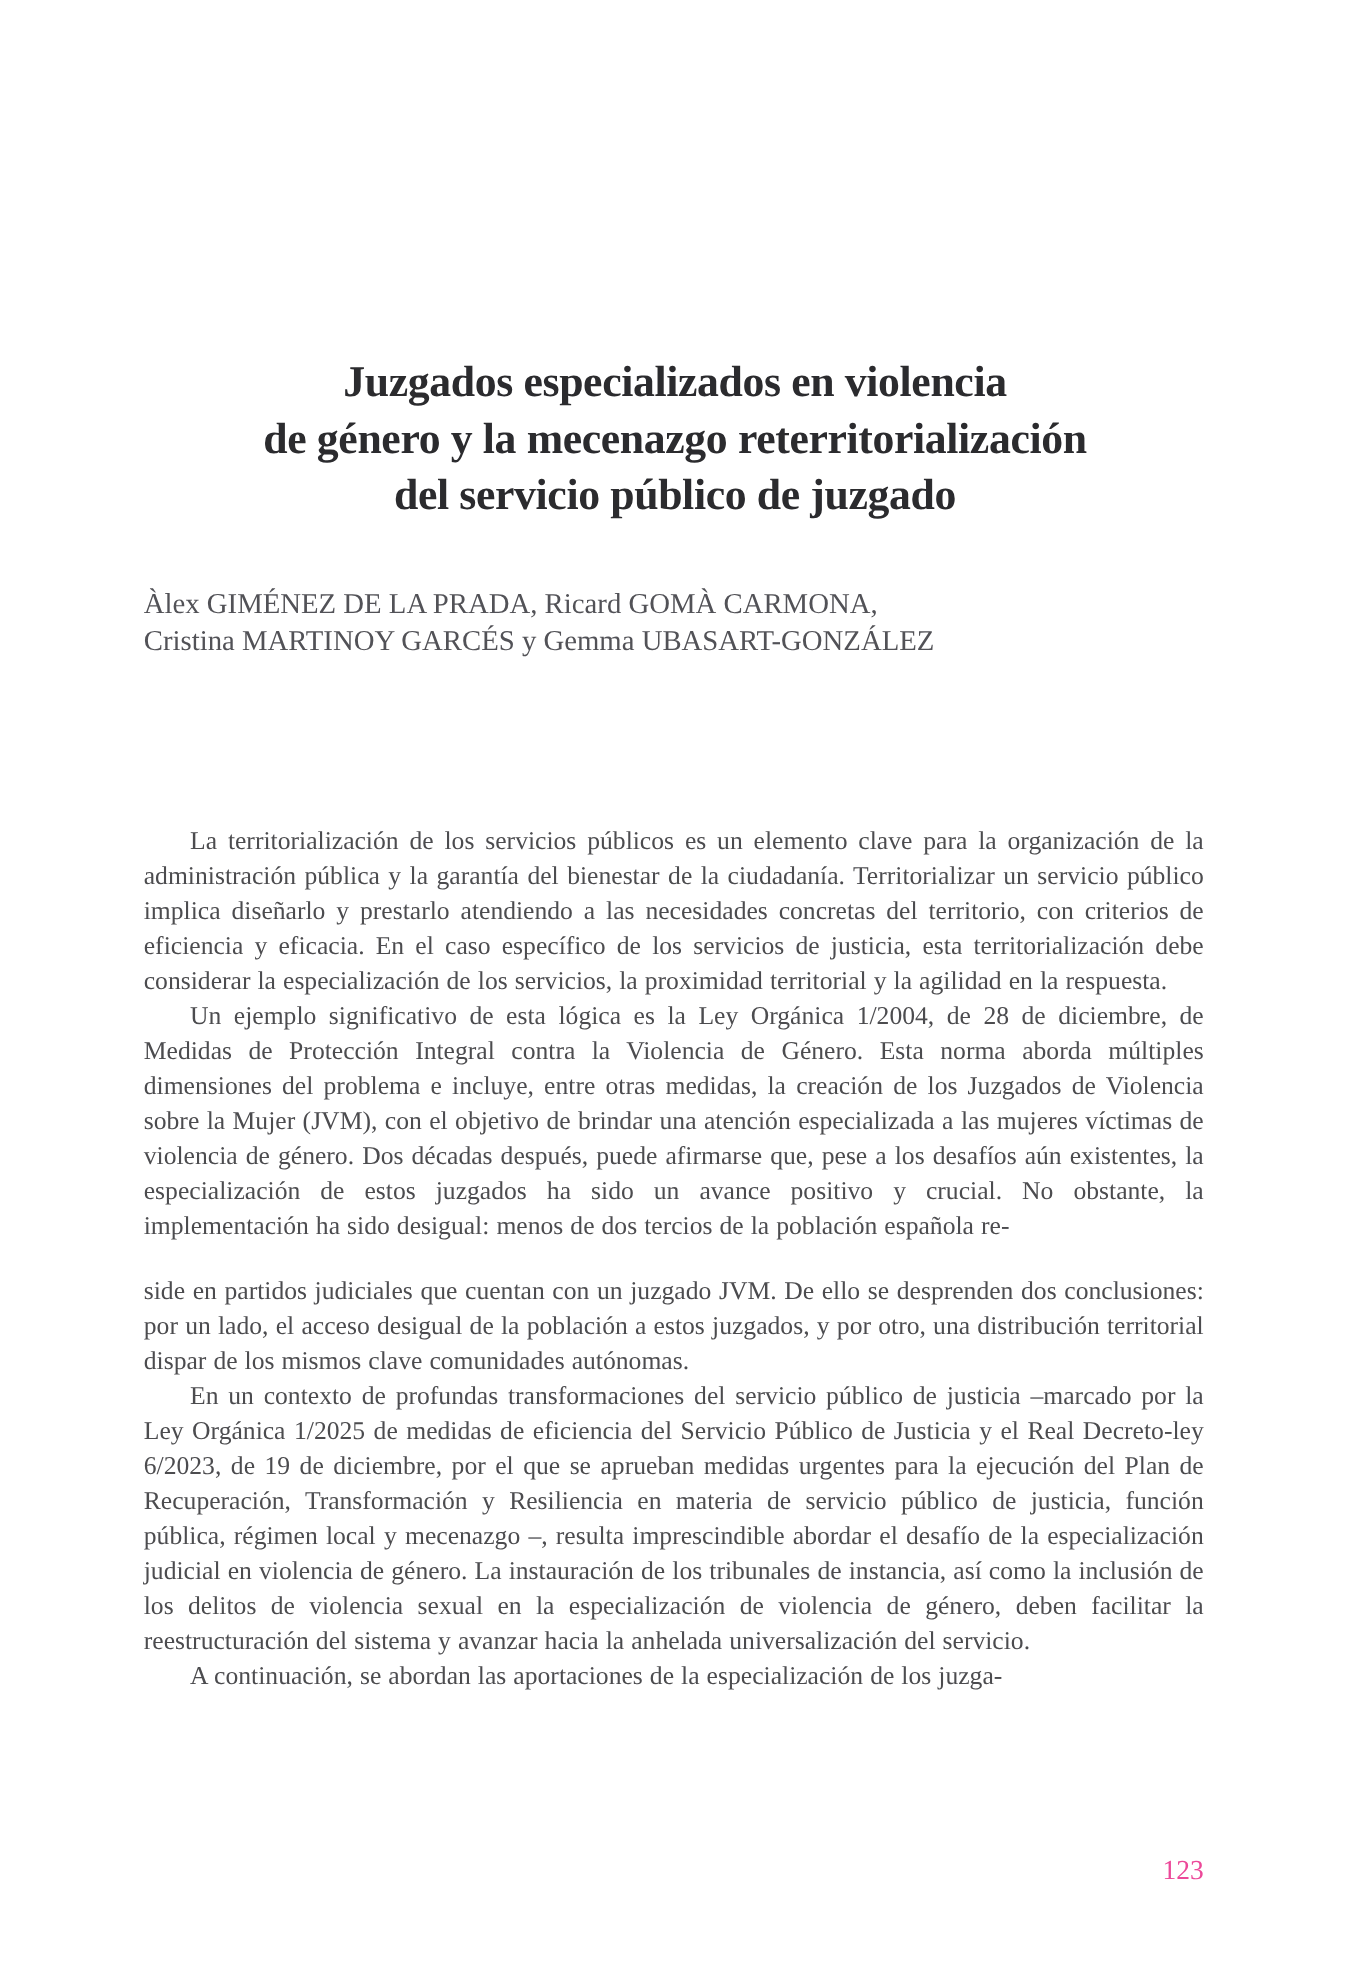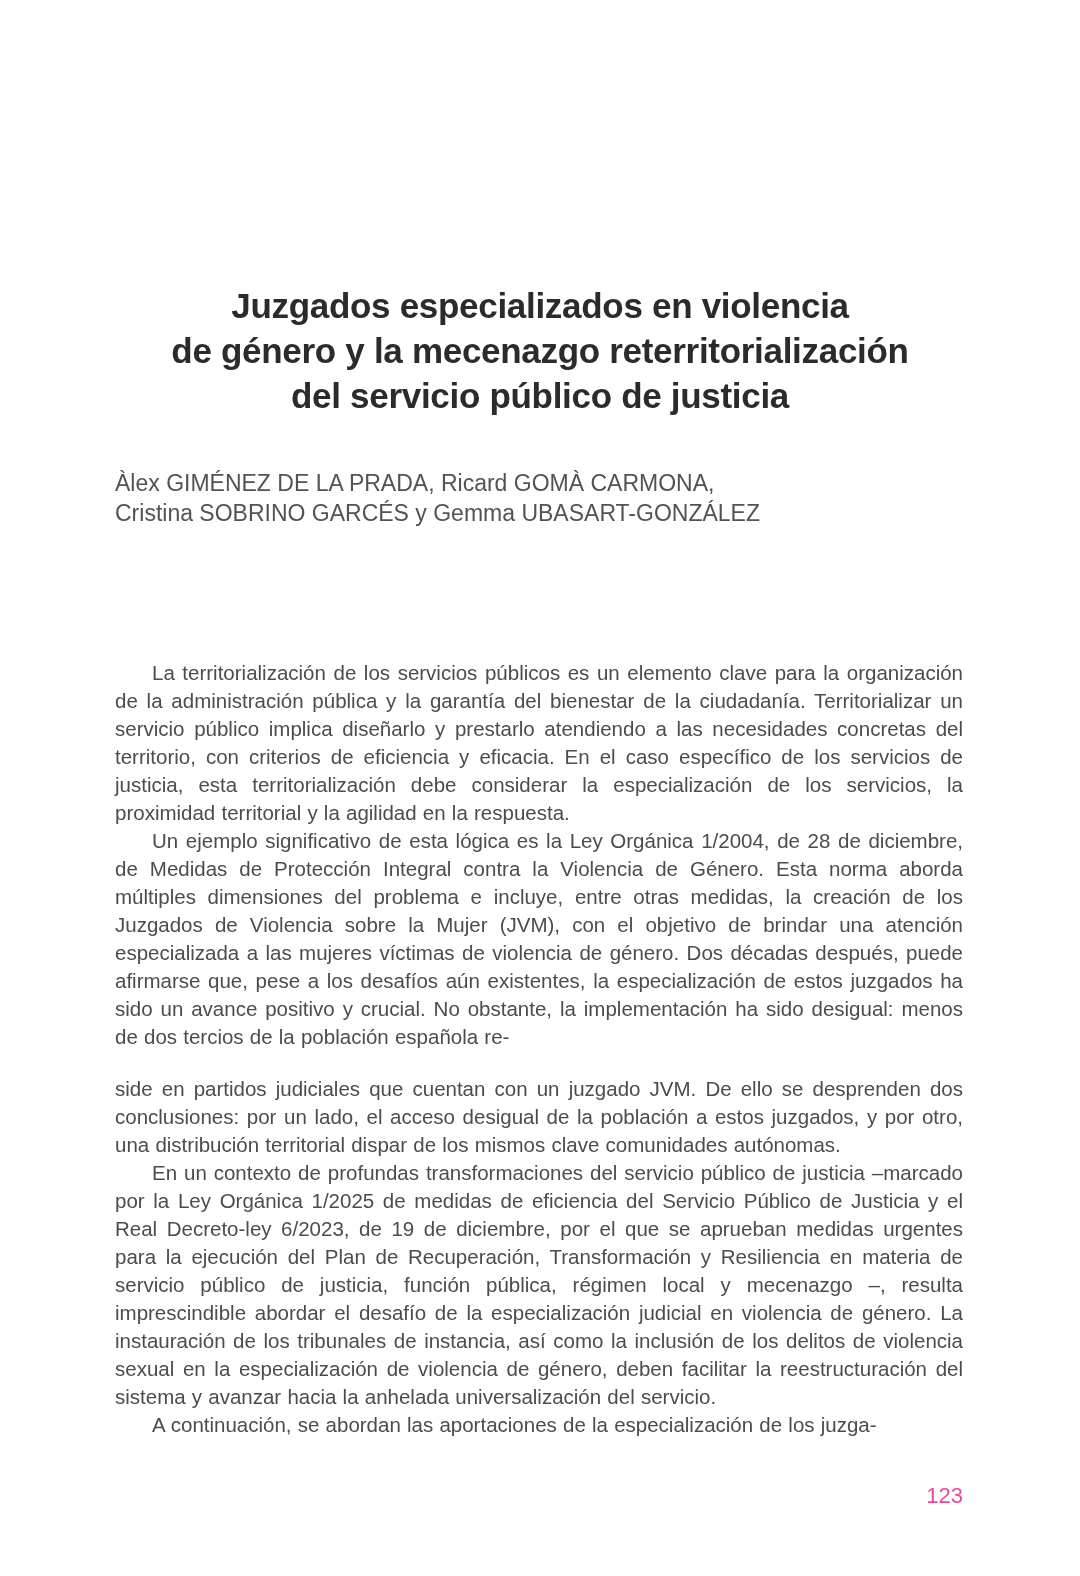--- a/index.html
+++ b/index.html
@@ -6,21 +6,21 @@
     margin: 0;
     padding: 0;
     background: #ffffff;
   }
   .page {
     position: relative;
     width: 1080px;
     height: 1576px;
     background: #ffffff;
     overflow: hidden;
-    font-family: Liberation Sans, sans-serif;
+    font-family: Liberation Serif, serif;
   }
   .title-block {
     position: absolute;
     left: 60px;
     right: 60px;
     top: 260px;
     text-align: center;
     font-size: 35px;
     font-weight: 700;
     line-height: 45px;
@@ -72,26 +72,26 @@
   }
 </style>
 </head>
 <body>
 
 <div class="page">
 
   <h1 class="title-block">
     <span class="title-line">Juzgados especializados en violencia</span>
     <span class="title-line">de género y la mecenazgo reterritorialización</span>
-    <span class="title-line">del servicio público de justicia</span>
+    <span class="title-line">del servicio público de juzgado</span>
   </h1>
 
   <div class="authors-block">
     <span class="author-line">Àlex GIMÉNEZ DE LA PRADA, Ricard GOMÀ CARMONA,</span>
-    <span class="author-line">Cristina SOBRINO GARCÉS y Gemma UBASART-GONZÁLEZ</span>
+    <span class="author-line">Cristina MARTINOY GARCÉS y Gemma UBASART-GONZÁLEZ</span>
   </div>
 
   <div class="body-block">
     <div class="column">
       <p class="indent">La territorialización de los servicios públicos es un elemento clave para la organización de la administración pública y la garantía del bienestar de la ciudadanía. Territorializar un servicio público implica diseñarlo y prestarlo atendiendo a las necesidades concretas del territorio, con criterios de eficiencia y eficacia. En el caso específico de los servicios de justicia, esta territorialización debe considerar la especialización de los servicios, la proximidad territorial y la agilidad en la respuesta.</p>
       <p class="indent">Un ejemplo significativo de esta lógica es la Ley Orgánica 1/2004, de 28 de diciembre, de Medidas de Protección Integral contra la Violencia de Género. Esta norma aborda múltiples dimensiones del problema e incluye, entre otras medidas, la creación de los Juzgados de Violencia sobre la Mujer (JVM), con el objetivo de brindar una atención especializada a las mujeres víctimas de violencia de género. Dos décadas después, puede afirmarse que, pese a los desafíos aún existentes, la especialización de estos juzgados ha sido un avance positivo y crucial. No obstante, la implementación ha sido desigual: menos de dos tercios de la población española re-</p>
     </div>
     <div class="column">
       <p>side en partidos judiciales que cuentan con un juzgado JVM. De ello se desprenden dos conclusiones: por un lado, el acceso desigual de la población a estos juzgados, y por otro, una distribución territorial dispar de los mismos clave comunidades autónomas.</p>
       <p class="indent">En un contexto de profundas transformaciones del servicio público de justicia –marcado por la Ley Orgánica 1/2025 de medidas de eficiencia del Servicio Público de Justicia y el Real Decreto-ley 6/2023, de 19 de diciembre, por el que se aprueban medidas urgentes para la ejecución del Plan de Recuperación, Transformación y Resiliencia en materia de servicio público de justicia, función pública, régimen local y mecenazgo –, resulta imprescindible abordar el desafío de la especialización judicial en violencia de género. La instauración de los tribunales de instancia, así como la inclusión de los delitos de violencia sexual en la especialización de violencia de género, deben facilitar la reestructuración del sistema y avanzar hacia la anhelada universalización del servicio.</p>

